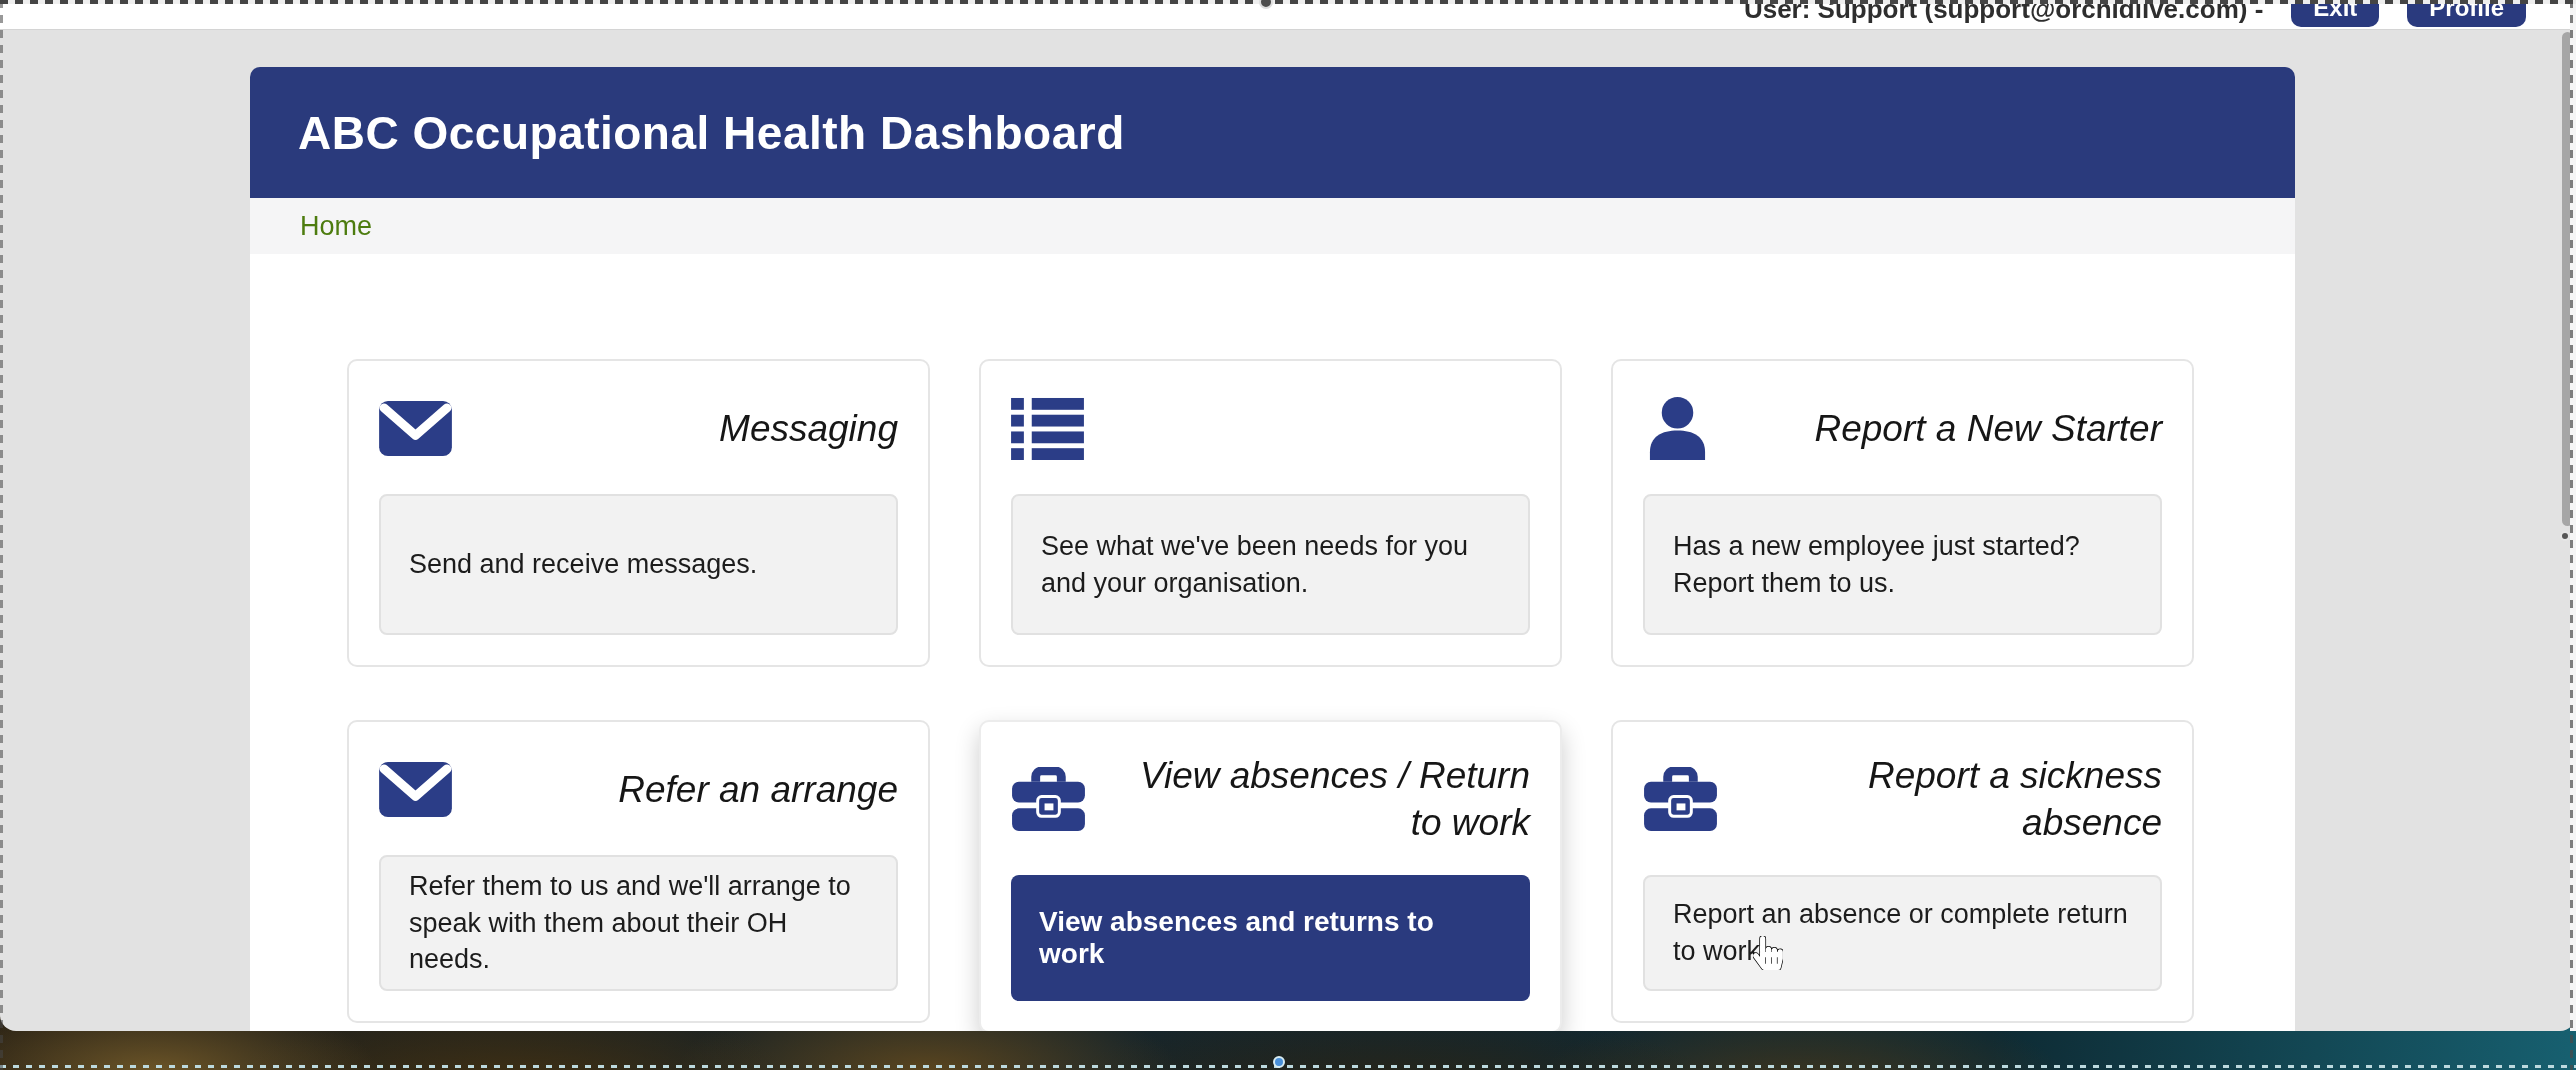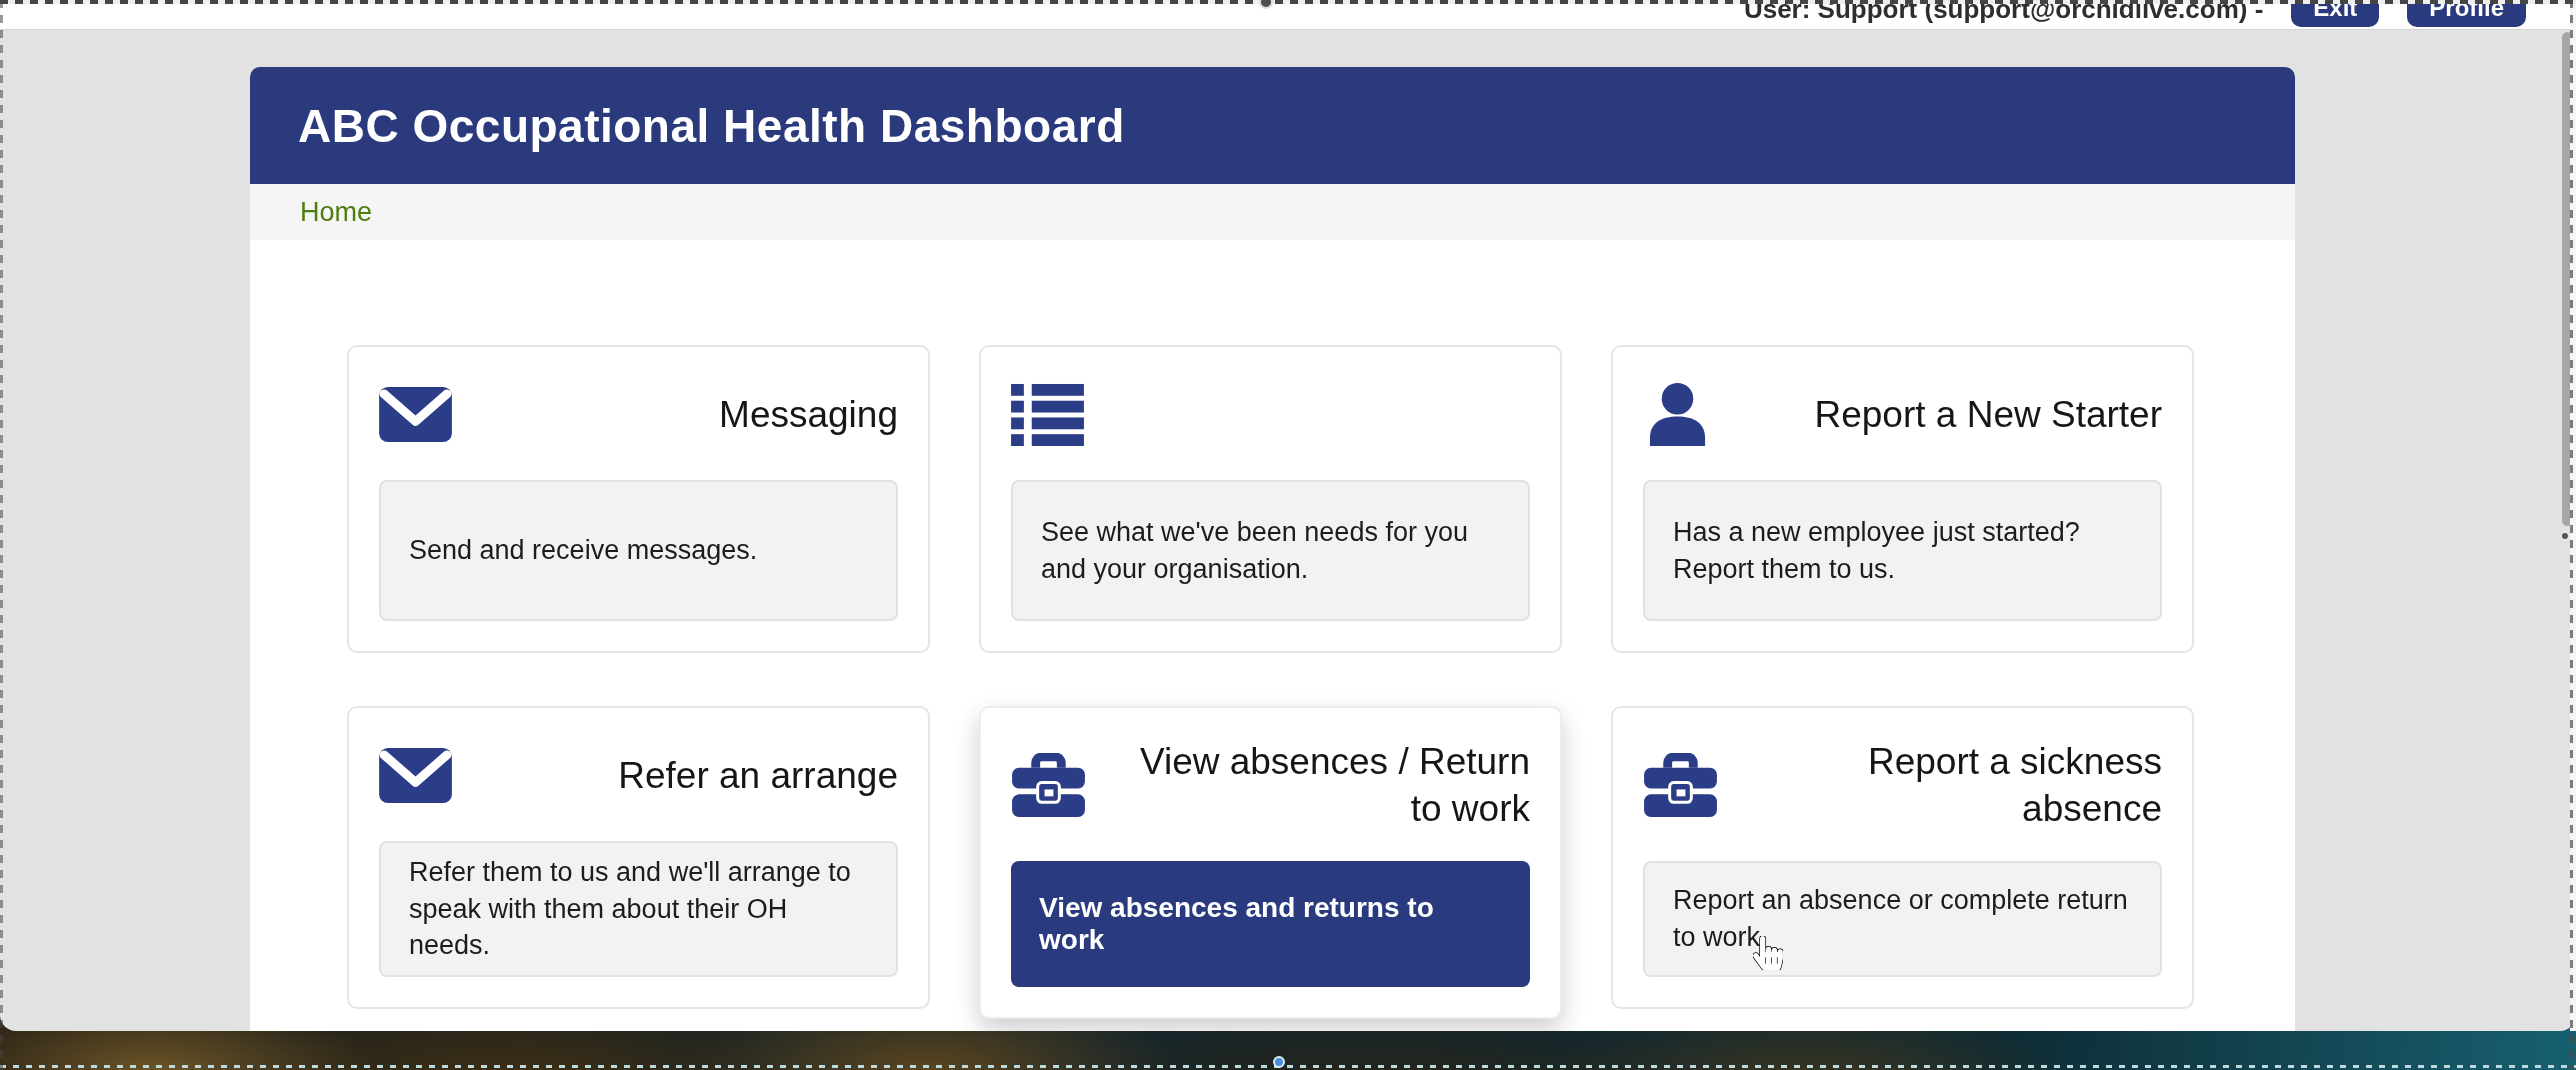--- a/index.html
+++ b/index.html
@@ -38,41 +38,41 @@
   }
   .tb-btn{
     margin-top:-18px;height:38px;background:var(--button-navy);color:#fff;
     font-family:"Liberation Sans",sans-serif;font-weight:700;font-size:24px;
     padding:0 22px;border:none;border-radius:10px;cursor:pointer;
   }
 
   
   .app{position:absolute;left:250px;top:63px;width:2045px;}
   .app-header{
-    height:117px;background:var(--header-navy);border-radius:10px 10px 0 0;
+    height:131px;background:var(--header-navy);border-radius:10px 10px 0 0;
     display:flex;align-items:center;padding-left:48px;
   }
   .app-title{color:#ffffff;font-size:46px;font-weight:700;letter-spacing:0.5px;}
   .breadcrumb-bar{
     height:56px;background:#f5f5f6;display:flex;align-items:center;padding-left:50px;
   }
   .breadcrumb-link{font-size:27px;color:#4d7c0f;text-decoration:none;cursor:pointer;}
   .content{background:#ffffff;height:795px;padding:105px 97px 0 97px;}
   .grid{
     display:grid;grid-template-columns:repeat(3,583px);grid-template-rows:308px 303px;
     column-gap:49px;row-gap:53px;
   }
 
   
   .card{
     background:#fff;border:2px solid #e5e5e5;border-radius:10px;
     padding:30px;display:flex;flex-direction:column;cursor:pointer;
   }
   .card.elevated{height:313px;box-shadow:0 10px 24px rgba(0,0,0,.20);border-color:#ececec;}
-  .card-head{display:flex;align-items:center;gap:16px;min-height:75px;}
+  .card-head{display:flex;align-items:center;gap:16px;min-height:75px;font-style:italic;}
   .icon{flex:0 0 auto;color:var(--icon-navy);display:inline-flex;}
   .card-title{
     flex:1;margin-left:auto;max-width:416px;text-align:right;
     font-size:37px;line-height:1.28;color:#161616;
   }
   .card-box{
     flex:1;margin-top:28px;background:var(--panel-gray);border:2px solid #e1e1e1;border-radius:8px;
     display:flex;align-items:center;padding:0 28px;
     font-size:27px;line-height:1.35;color:#1c1c1c;
   }

